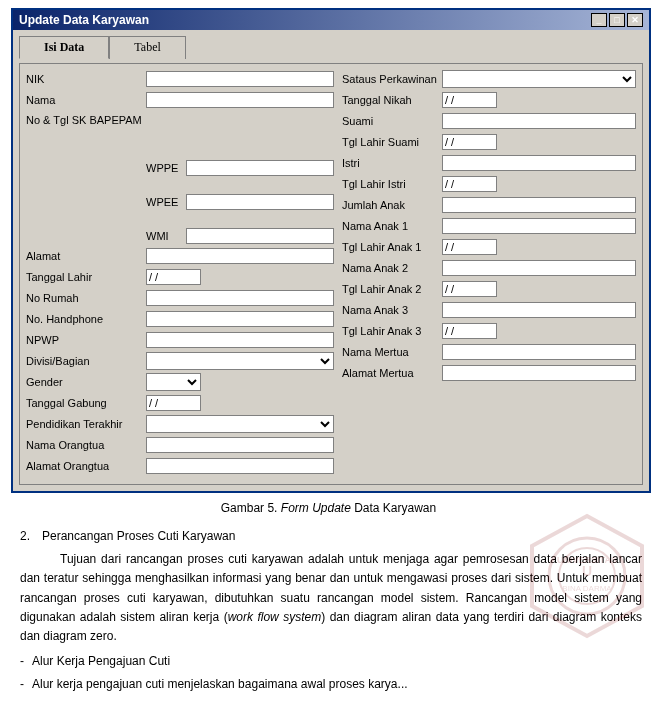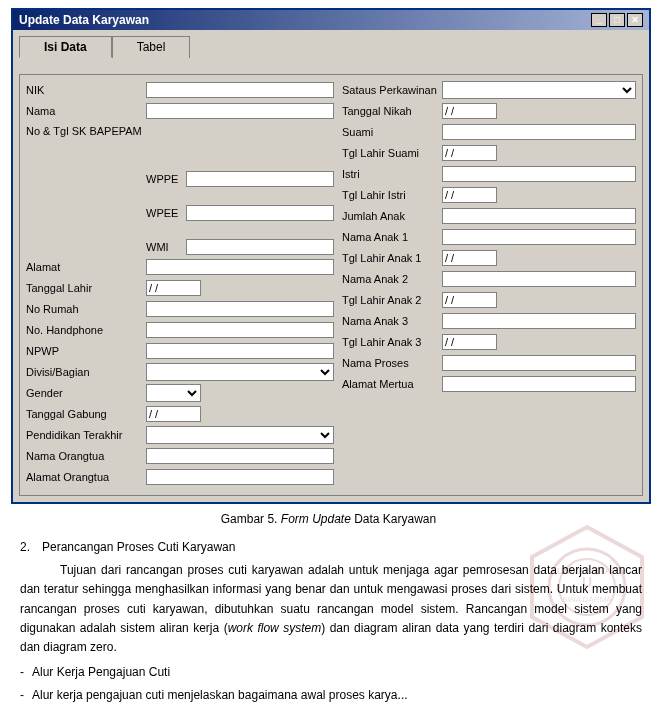--- a/index.html
+++ b/index.html
@@ -45,21 +45,22 @@
       cursor: pointer;
     }
     .window-content {
       padding: 6px;
       background: #d4d0c8;
     }
 
     
     .tabs {
       display: flex;
-      margin-bottom: 16px;
+      margin-bottom: 4px;
+      font-family: Liberation Serif, serif;
     }
     .tab {
       padding: 3px 24px;
       background: #d4d0c8;
       border: 1px solid #808080;
       border-bottom: none;
       cursor: pointer;
       font-size: 12px;
     }
     .tab.active {
@@ -382,21 +383,21 @@
             <span class="form-label-right">Nama Anak 3</span>
             <input class="form-input" type="text" style="">
           </div>
 
           <div class="form-row">
             <span class="form-label-right">Tgl Lahir Anak 3</span>
             <input class="form-input-short" type="text" value="/ /" style="">
           </div>
 
           <div class="form-row">
-            <span class="form-label-right">Nama Proses</span>
+            <span class="form-label-right">Nama Mertua</span>
             <input class="form-input" type="text" style="">
           </div>
 
           <div class="form-row">
             <span class="form-label-right">Alamat Mertua</span>
             <input class="form-input" type="text" style="">
           </div>
         </div>
 
       </div>

